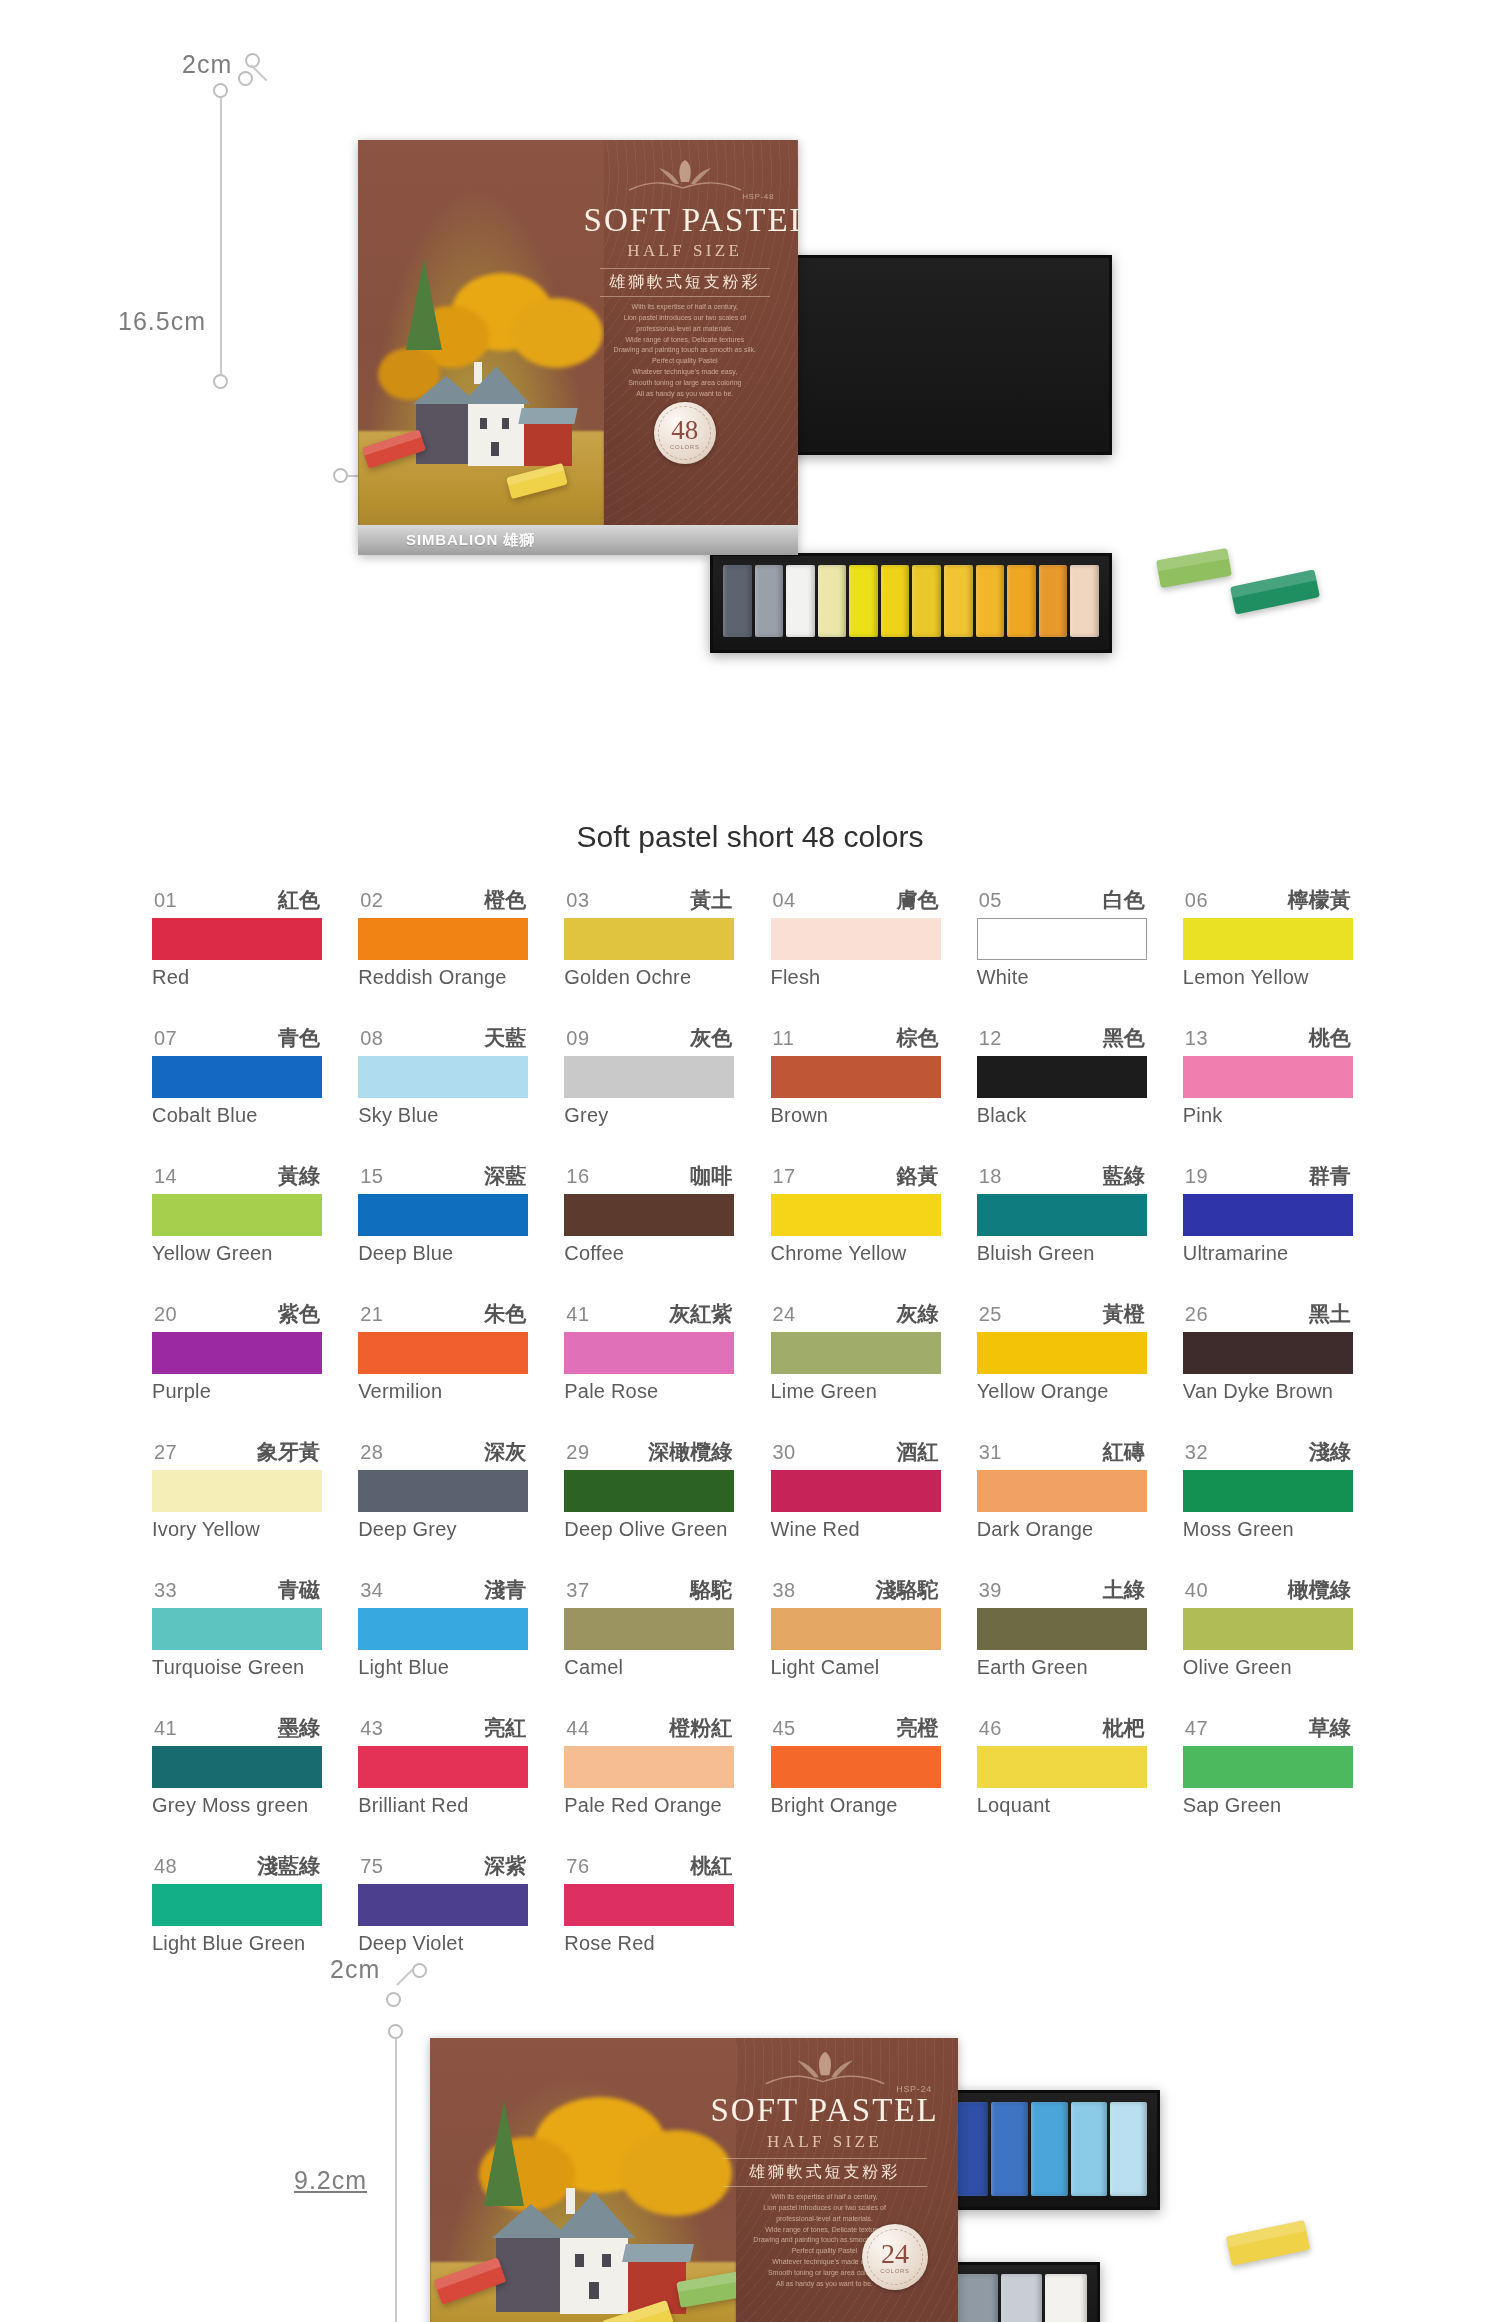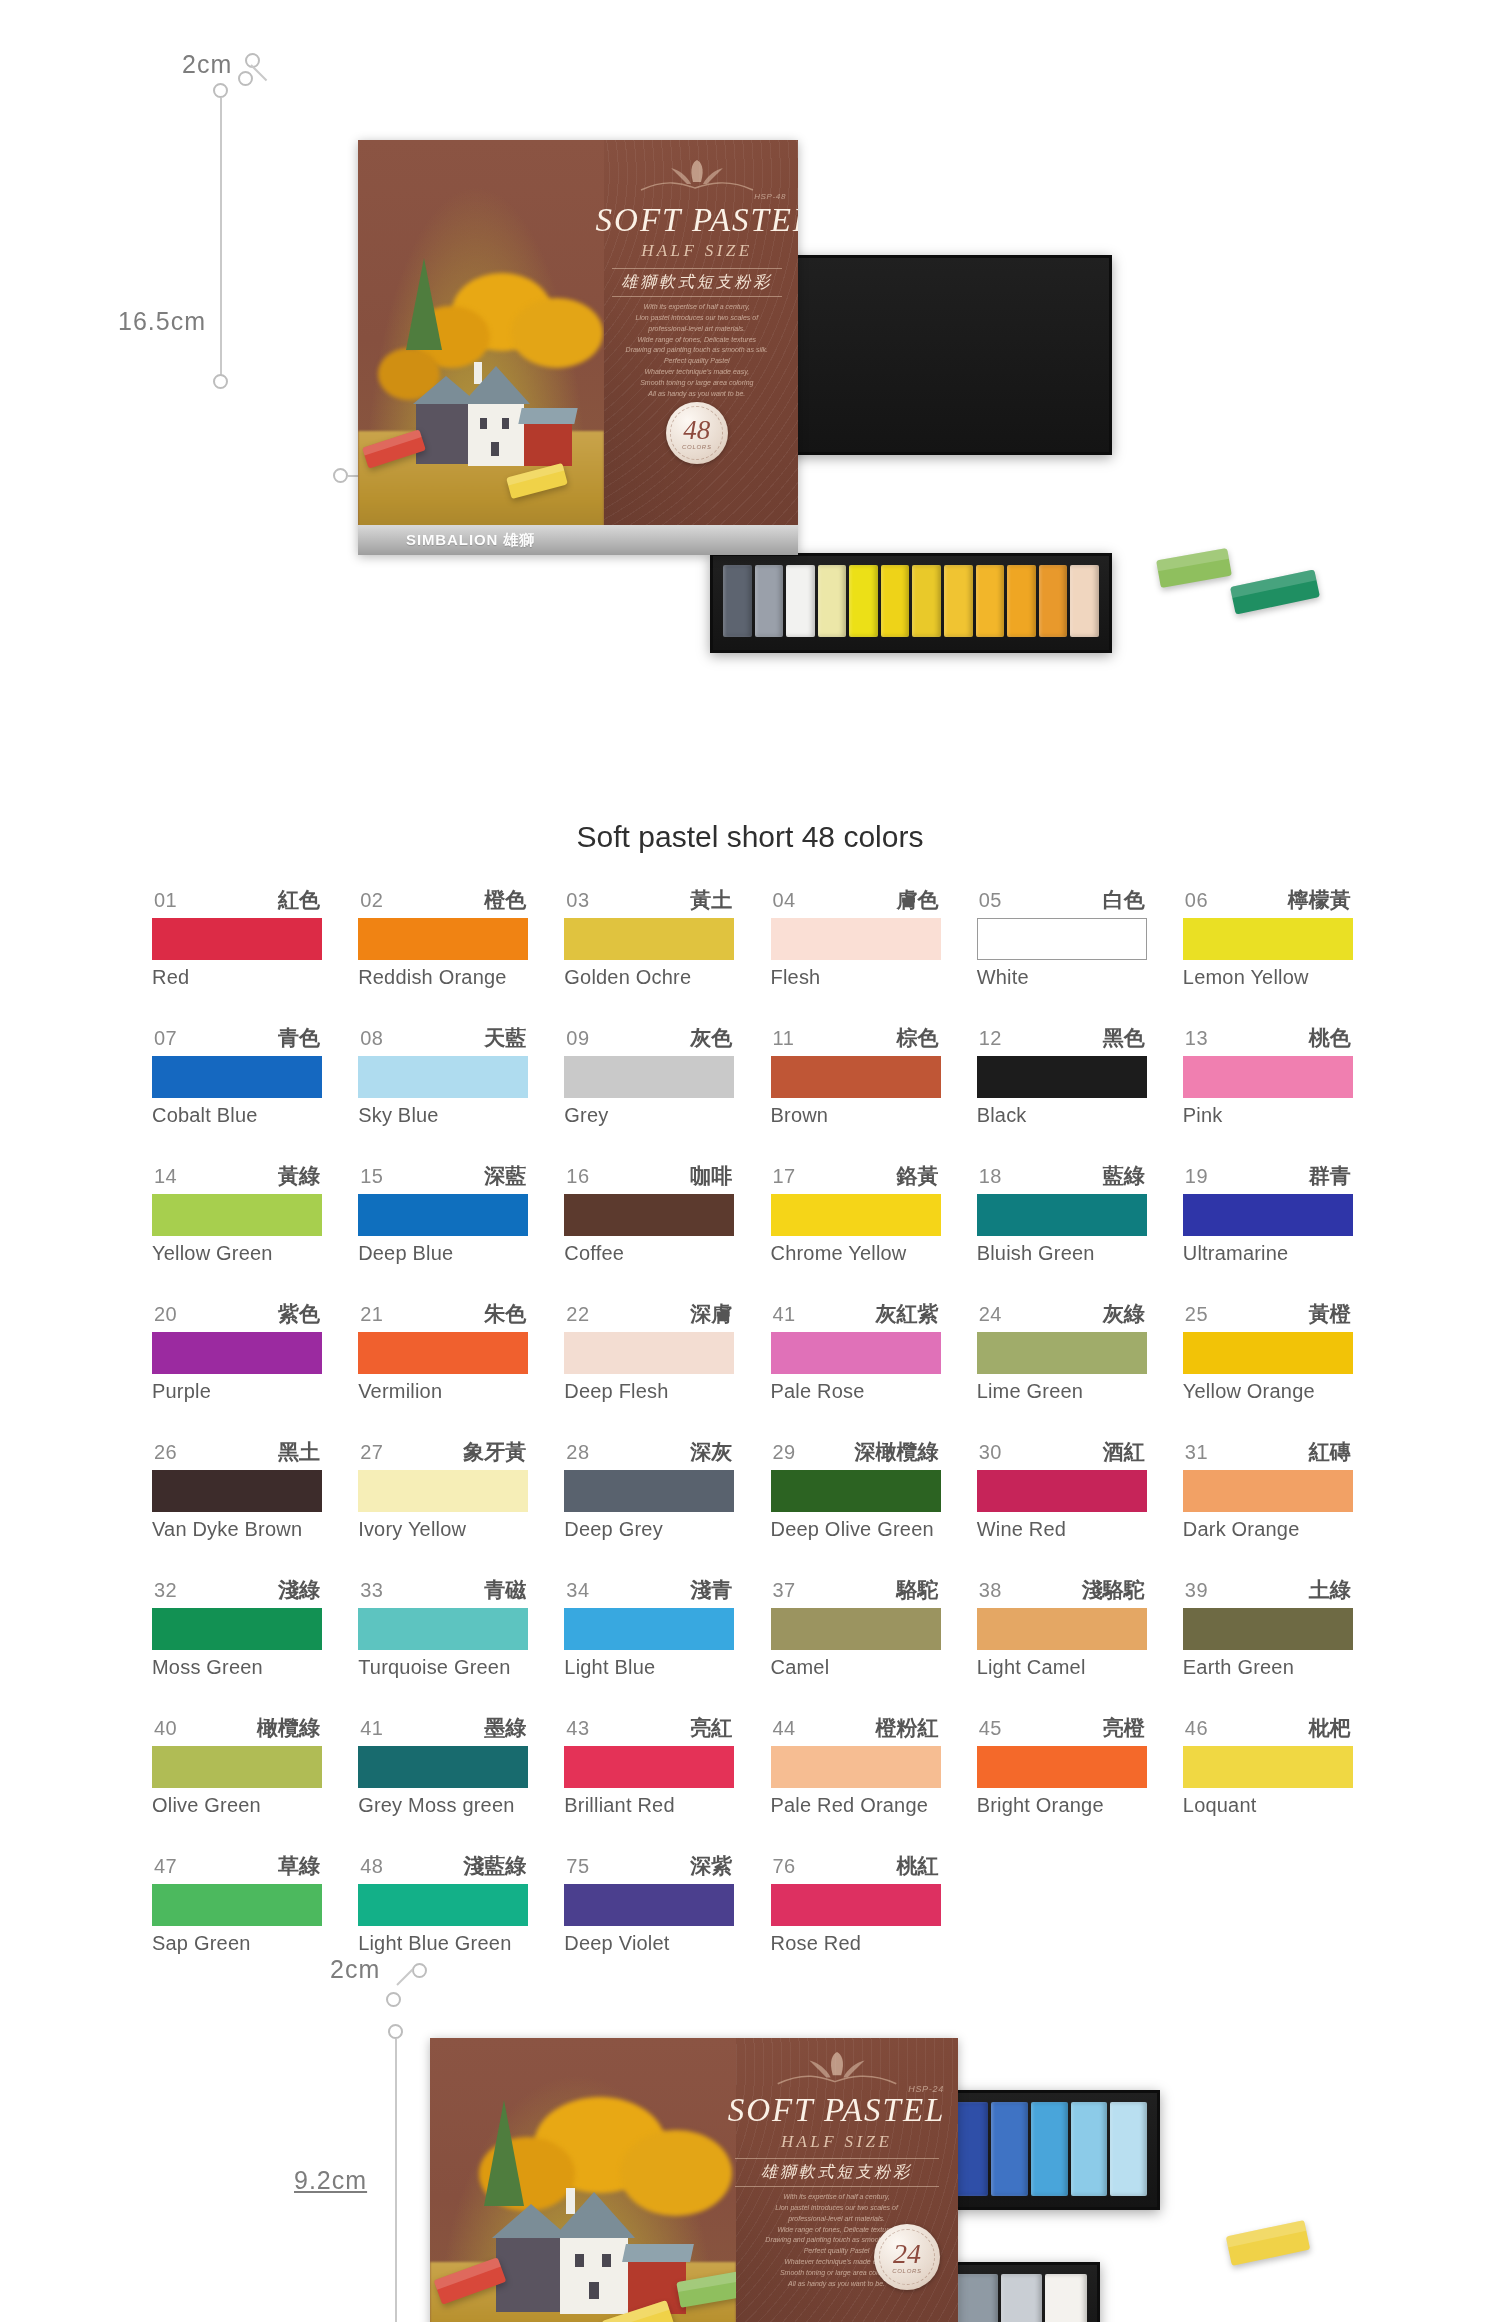--- a/index.html
+++ b/index.html
@@ -62,21 +62,21 @@
     border-left: var(--w) solid transparent;
     border-right: var(--w) solid transparent;
     border-bottom: var(--h) solid #7b8d97;
   }
   .barn-dark { position:absolute; background:#5a5460; }
   .barn-red  { position:absolute; background:#b43a2c; }
   .barn-roof { position:absolute; background:#8fa3ad; }
   .chimney   { position:absolute; background:#efeee9; }
   .win { position:absolute; background:#4a4750; }
 
-  .lid-text { position:absolute; right:0; top:0; width:46%; height:100%; color:#f4e2d2; text-align:center;font-style:italic; }
+  .lid-text { position:absolute; right:12px; top:0; width:46%; height:100%; color:#f4e2d2; text-align:center; }
   .ornament { position:absolute; left:50%; transform:translateX(-50%); opacity:.72; }
   .soft-pastel-title {
     position:absolute; left:0; right:0;
     font-family:"Liberation Serif", serif;
     color:#fbf1e6; letter-spacing:.06em; white-space:nowrap;
   }
   .half-size {
     position:absolute; left:0; right:0;
     font-family:"Liberation Serif", serif;
     color:#e8cdb6; letter-spacing:.2em; opacity:.92; white-space:nowrap;
@@ -434,28 +434,20 @@
     <div class="swatch-cell">
       <div class="sw-head">
         <span class="sw-num">21</span>
         <span class="sw-cn">朱色</span>
       </div>
       <div class="sw-chip" style="background: rgb(240, 96, 46);"></div>
       <div class="sw-en">Vermilion</div>
     </div>
     <div class="swatch-cell">
       <div class="sw-head">
-        <span class="sw-num">22</span>
-        <span class="sw-cn">深膚</span>
-      </div>
-      <div class="sw-chip" style="background: rgb(243, 221, 210);"></div>
-      <div class="sw-en">Deep Flesh</div>
-    </div>
-    <div class="swatch-cell">
-      <div class="sw-head">
         <span class="sw-num">41</span>
         <span class="sw-cn">灰紅紫</span>
       </div>
       <div class="sw-chip" style="background: rgb(224, 113, 184);"></div>
       <div class="sw-en">Pale Rose</div>
     </div>
     <div class="swatch-cell">
       <div class="sw-head">
         <span class="sw-num">24</span>
         <span class="sw-cn">灰綠</span>

